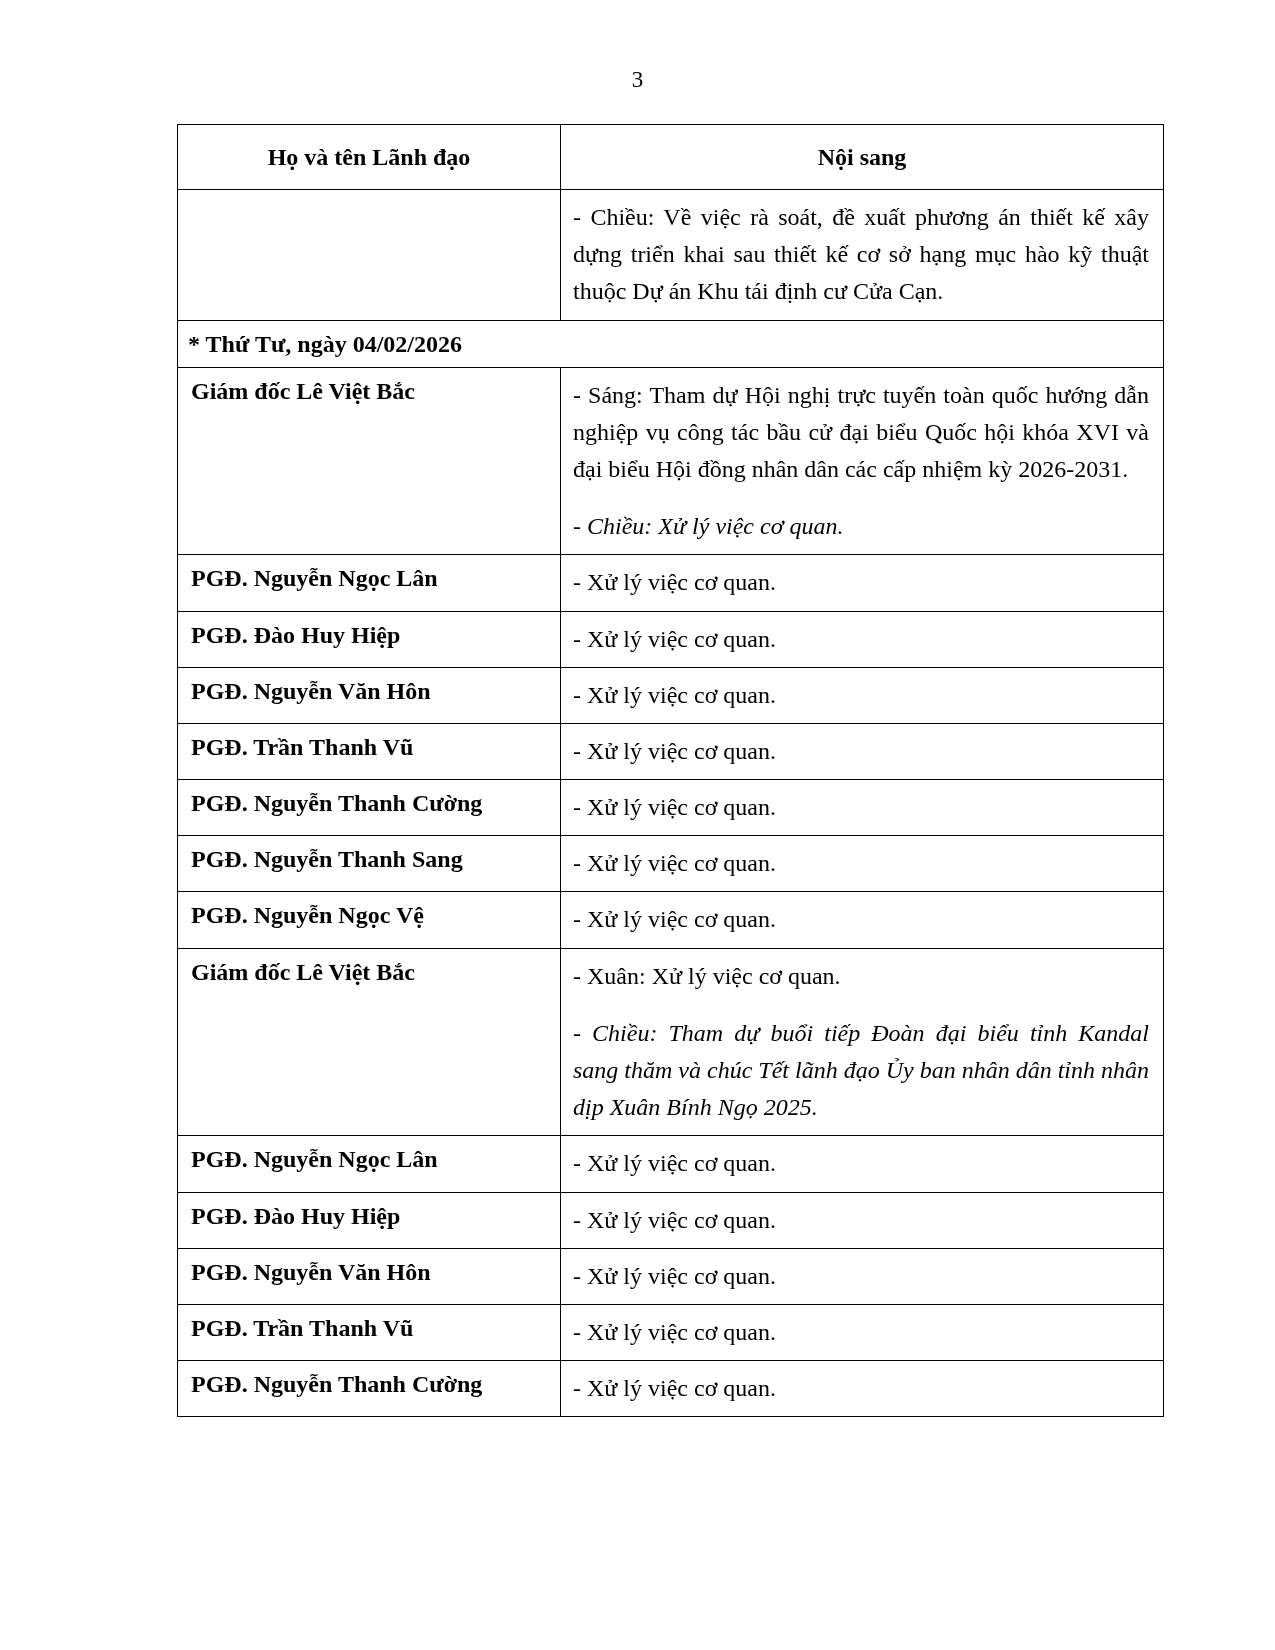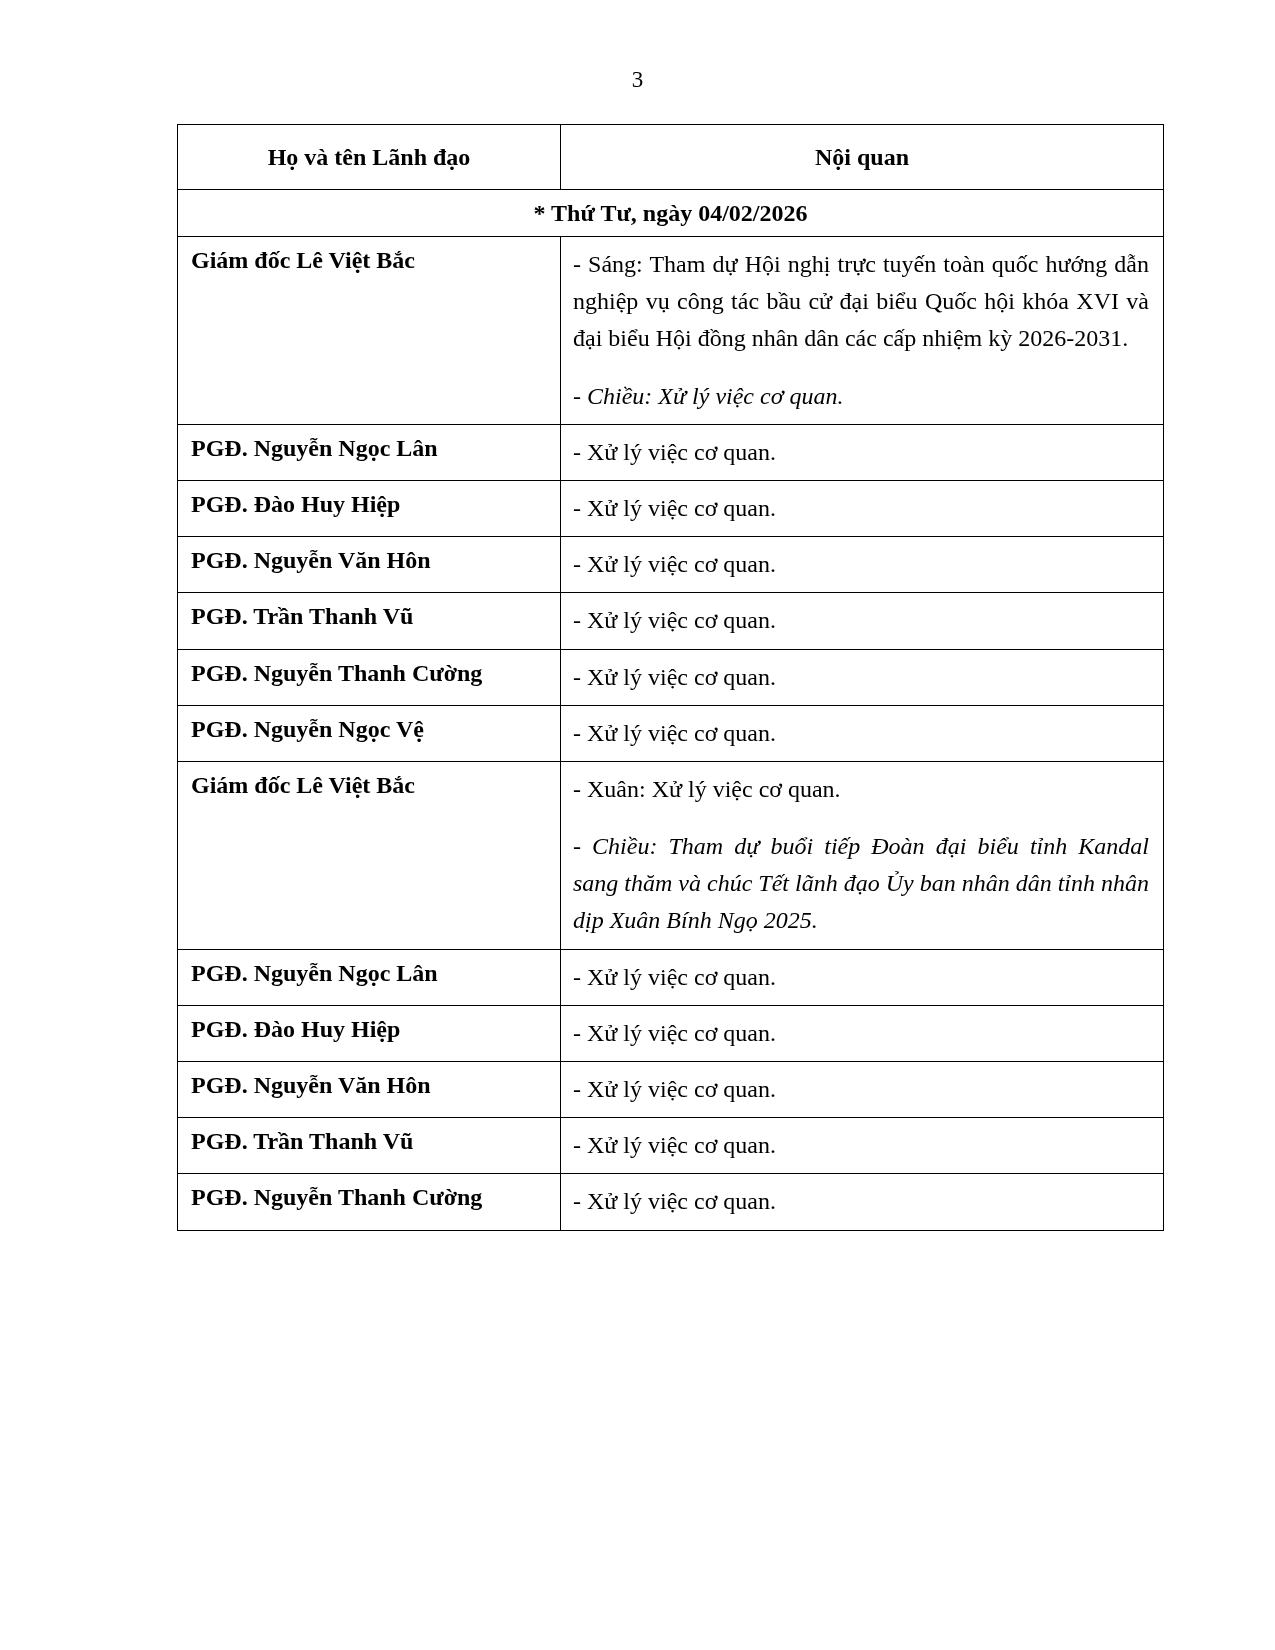--- a/index.html
+++ b/index.html
@@ -41,21 +41,21 @@
   .schedule th {
     font-weight: bold;
     text-align: center;
     vertical-align: middle;
     height: 56px;
     padding: 4px 6px;
     line-height: 1.25;
   }
   .section-cell {
     font-weight: bold;
-    text-align: center;
+    text-align: left;
     padding: 8px 10px;
     line-height: 1.25;
   }
   .name-cell {
     font-weight: bold;
     vertical-align: middle;
     padding: 8px 8px 8px 13px;
     line-height: 1.3;
   }
   .content-cell {
@@ -78,24 +78,30 @@
 <div class="page-number">3</div>
 
 <table class="schedule">
   <colgroup>
     <col style="width:383px">
     <col style="width:603px">
   </colgroup>
   <thead>
     <tr>
       <th>Họ và tên Lãnh đạo</th>
-      <th>Nội quan</th>
+      <th>Nội sang</th>
     </tr>
   </thead>
   <tbody>
+      <tr>
+    <td class="name-cell"></td>
+    <td class="content-cell">
+          <p>- Chiều: Về việc rà soát, đề xuất phương án thiết kế xây dựng triển khai sau thiết kế cơ sở hạng mục hào kỹ thuật thuộc Dự án Khu tái định cư Cửa Cạn.</p>
+        </td>
+  </tr>
       <tr>
     <td class="section-cell" colspan="2">* Thứ Tư, ngày 04/02/2026</td>
   </tr>
       <tr>
     <td class="name-cell">Giám đốc Lê Việt Bắc</td>
     <td class="content-cell">
           <p>- Sáng: Tham dự Hội nghị trực tuyến toàn quốc hướng dẫn nghiệp vụ công tác bầu cử đại biểu Quốc hội khóa XVI và đại biểu Hội đồng nhân dân các cấp nhiệm kỳ 2026-2031.</p>
           <p>- Chiều: Xử lý việc cơ quan.</p>
         </td>
   </tr>
@@ -118,20 +124,26 @@
         </td>
   </tr>
       <tr>
     <td class="name-cell">PGĐ. Trần Thanh Vũ</td>
     <td class="content-cell">
           <p>- Xử lý việc cơ quan.</p>
         </td>
   </tr>
       <tr>
     <td class="name-cell">PGĐ. Nguyễn Thanh Cường</td>
+    <td class="content-cell">
+          <p>- Xử lý việc cơ quan.</p>
+        </td>
+  </tr>
+      <tr>
+    <td class="name-cell">PGĐ. Nguyễn Thanh Sang</td>
     <td class="content-cell">
           <p>- Xử lý việc cơ quan.</p>
         </td>
   </tr>
       <tr>
     <td class="name-cell">PGĐ. Nguyễn Ngọc Vệ</td>
     <td class="content-cell">
           <p>- Xử lý việc cơ quan.</p>
         </td>
   </tr>

